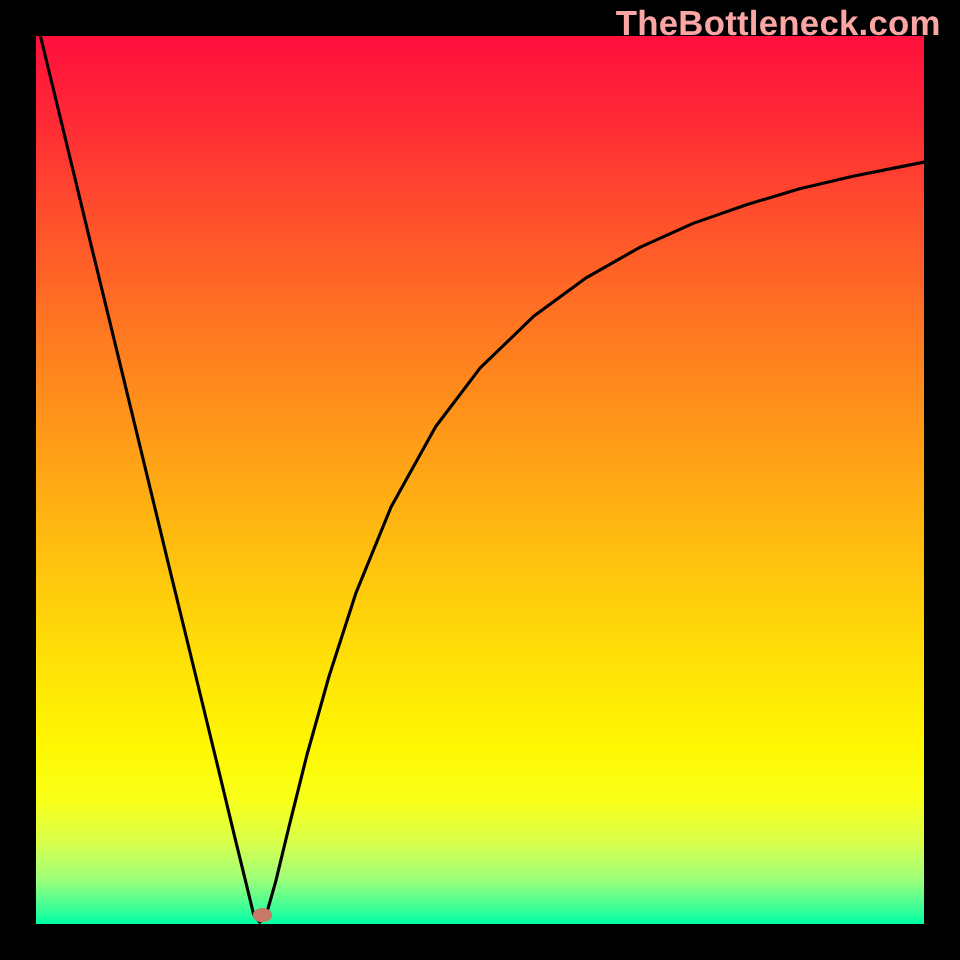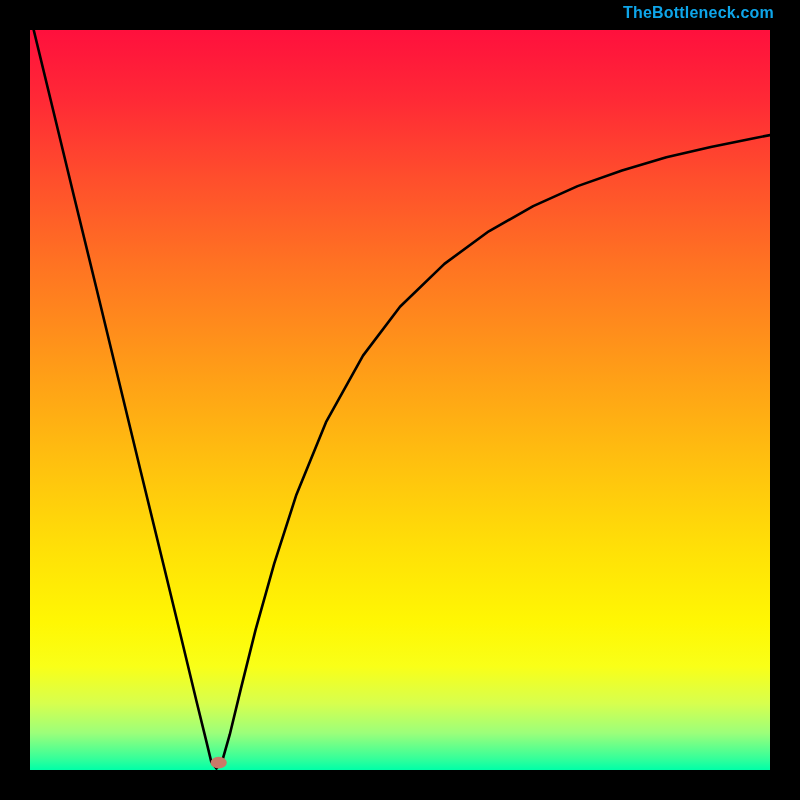--- a/index.html
+++ b/index.html
@@ -12,23 +12,23 @@
   }
   .stage {
     position: relative;
     width: 800px;
     height: 800px;
     background: #000;
   }
   .attribution {
     position: absolute;
     top: 4px;
-    right: 26px;
-    color: #0ea5e9;
-    font-size: 16px;
+    right: 16px;
+    color: #fca5a5;
+    font-size: 29px;
     font-weight: 600;
     letter-spacing: 0.2px;
   }
   .plot-frame {
     position: absolute;
     left: 30px;
     top: 30px;
     width: 740px;
     height: 740px;
     background: #000;

